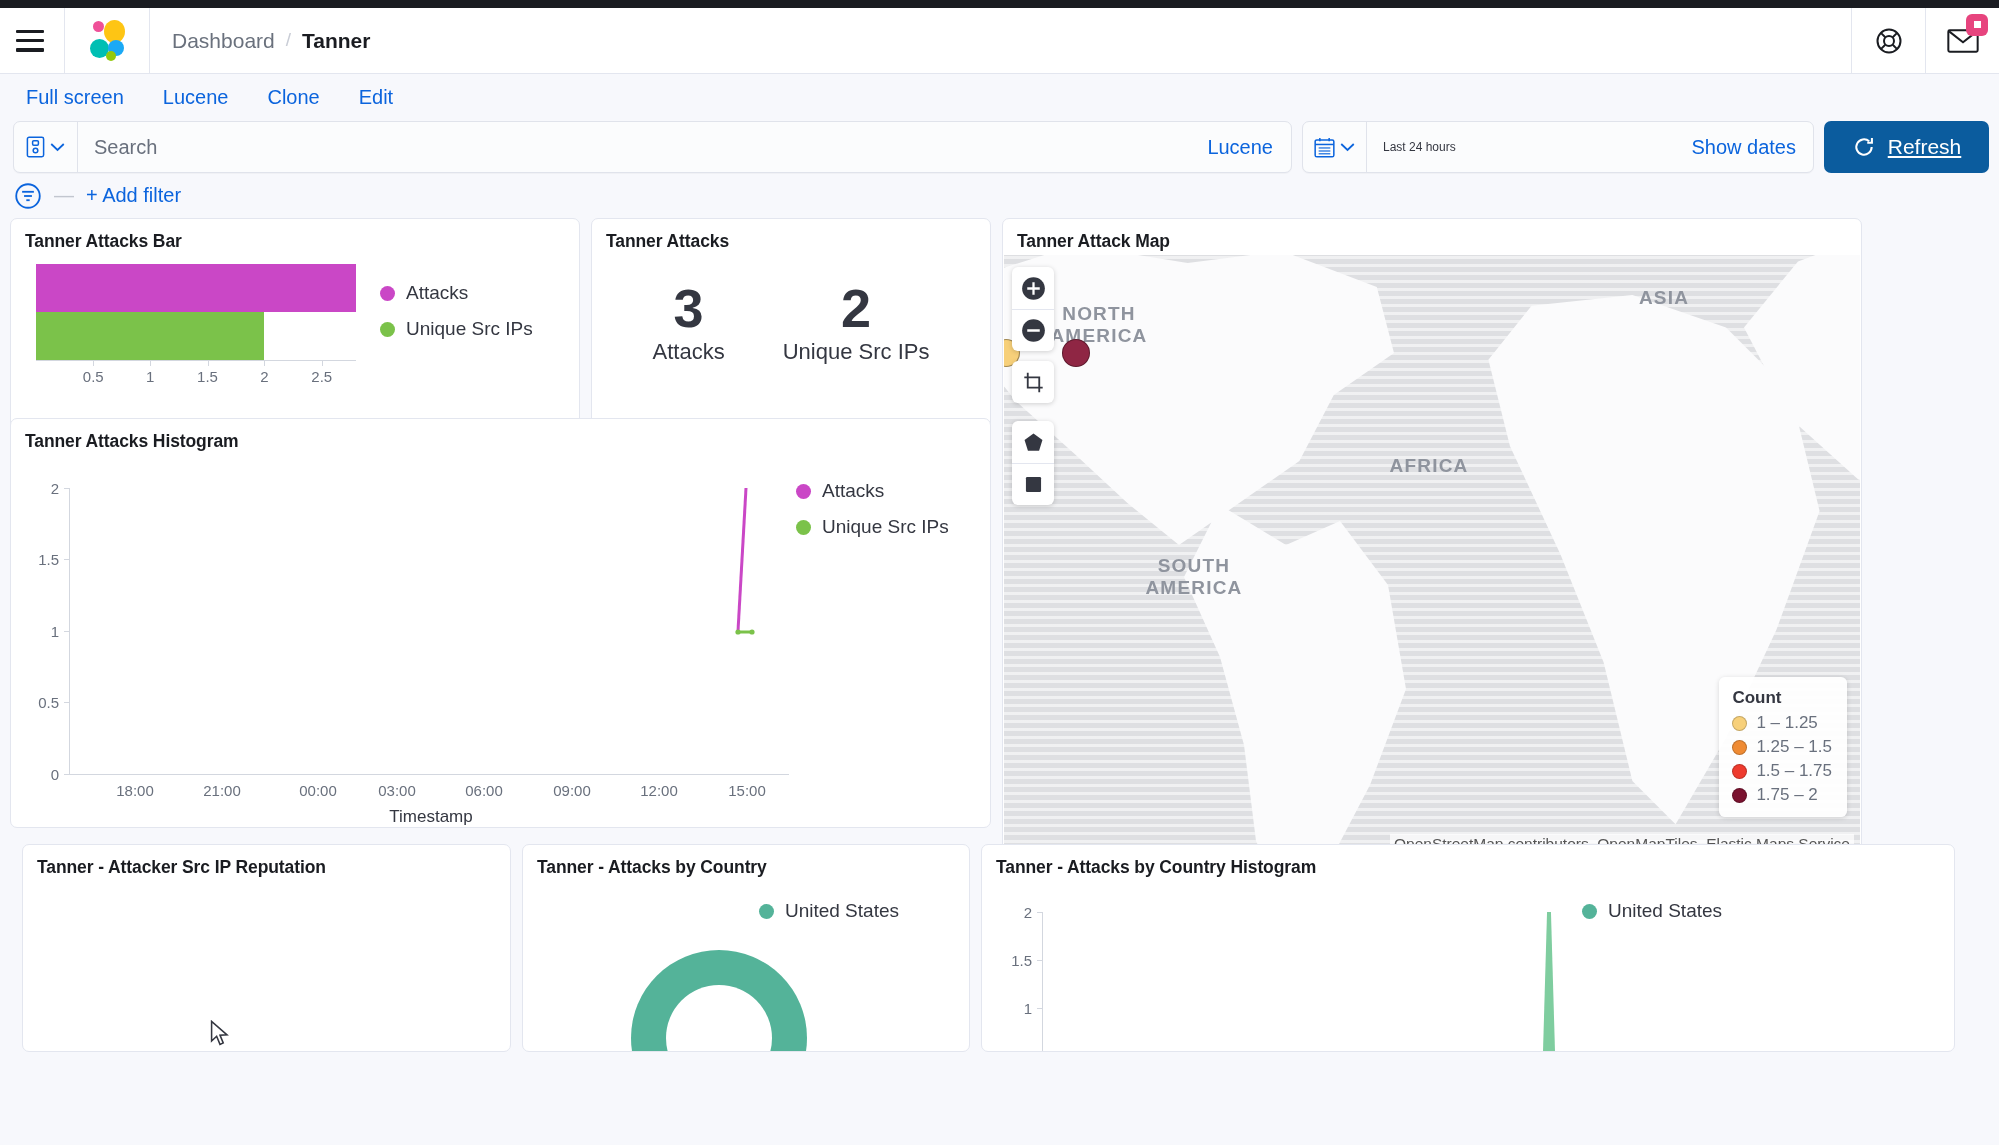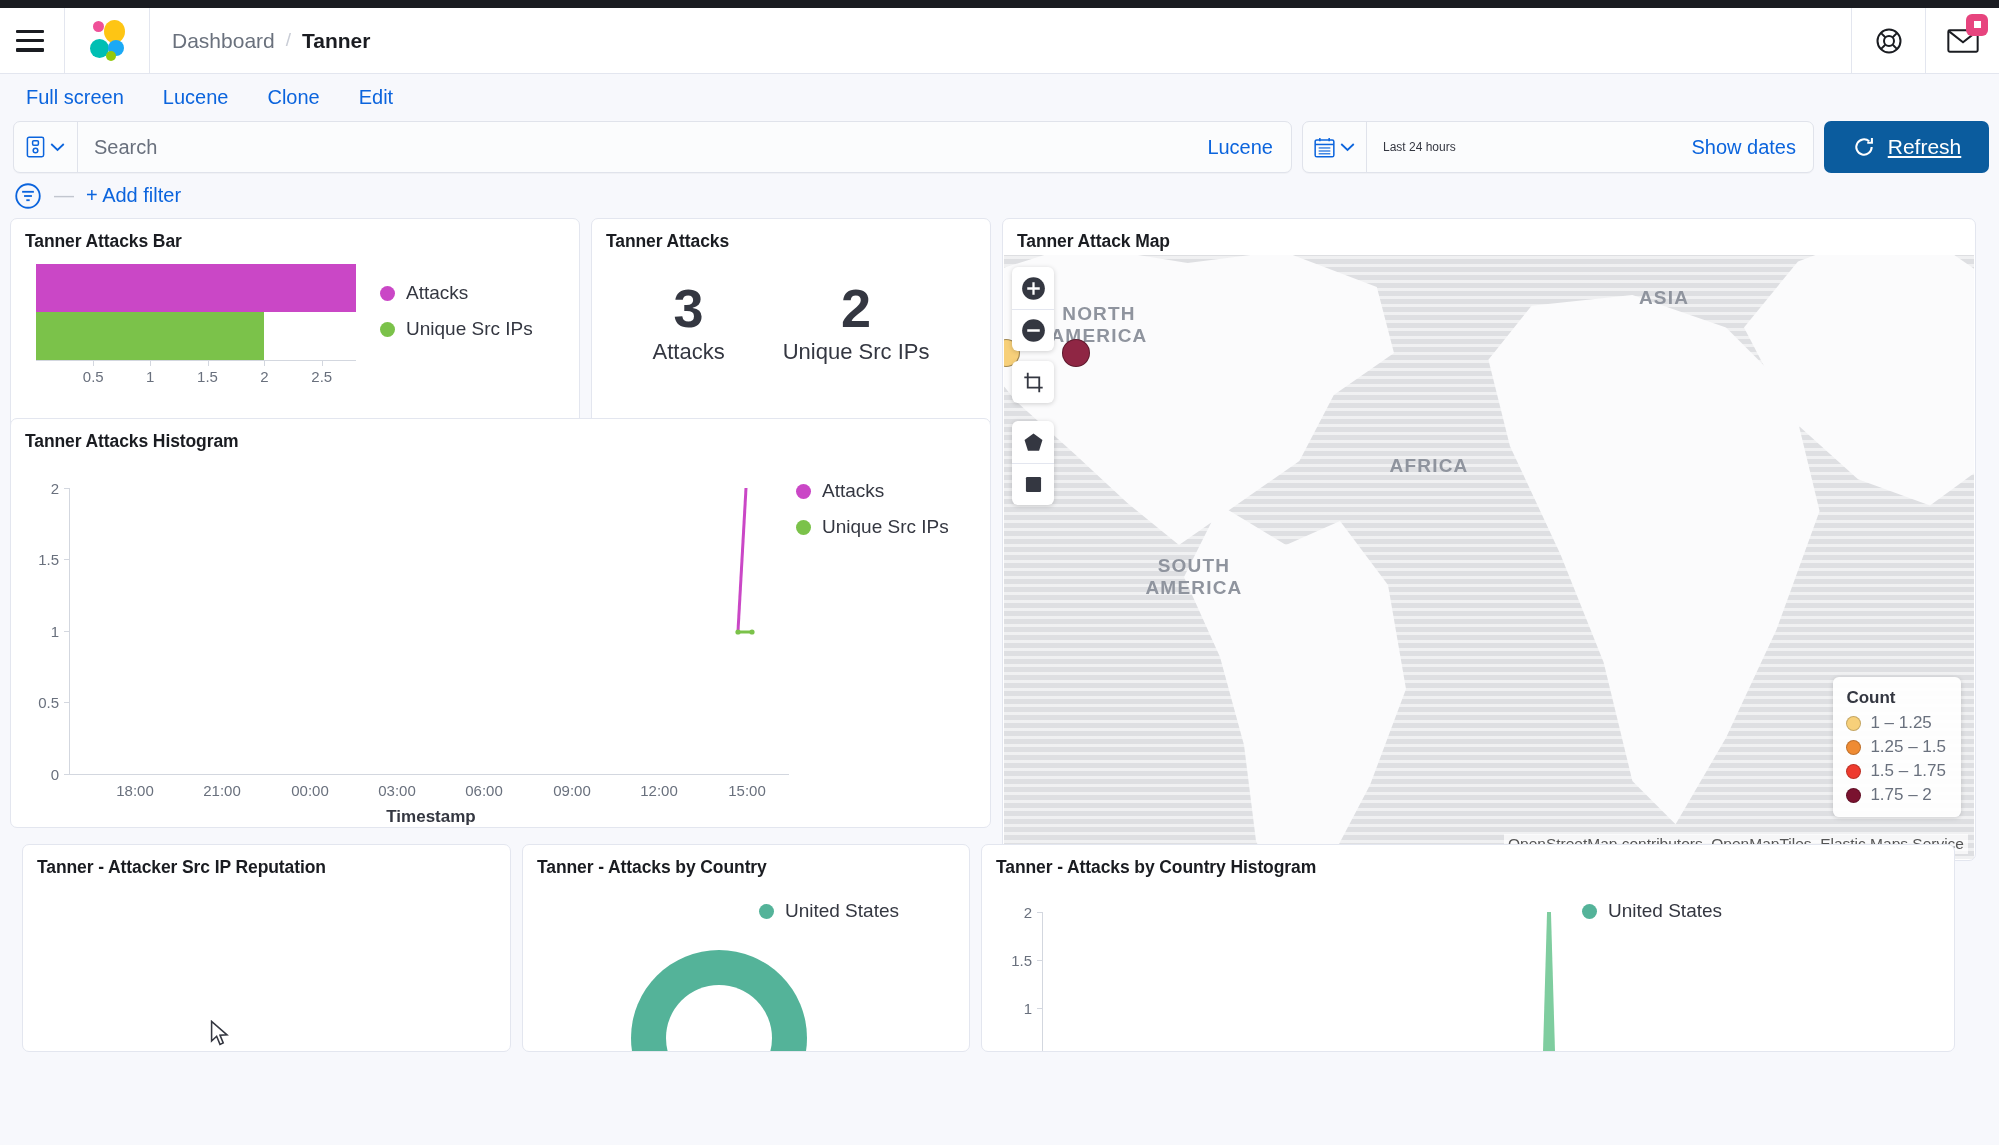--- a/index.html
+++ b/index.html
@@ -103,21 +103,21 @@
     position: relative; overflow: hidden;
   }
   .panel-title {
     font-size: 17.5px; font-weight: bold; color: #1a1c21;
     padding: 12px 0 0 14px; letter-spacing: -.1px;
   }
 
   
   #p-bar { width: 570px; height: 222px; }
   #p-metric { width: 400px; height: 222px; }
-  #p-map { width: 974px; height: 643px; }
+  #p-map { width: 860px; height: 643px; }
   #p-hist { width: 981px; height: 410px; }
   #p-rep { width: 489px; height: 208px; }
   #p-country { width: 448px; height: 208px; }
   #p-counthist { width: 974px; height: 208px; }
 
   
   .bar-area { display: flex; padding: 12px 0 0 0; }
   .bar-plot { width: 345px; position: relative; }
   .bar-track { padding-left: 25px; }
   .bar-row { height: 48px; }
@@ -145,21 +145,21 @@
   .hist-ylabel {
     position: absolute; font-size: 15px; color: #69707d; right: 0;
     transform: translateY(-50%); text-align: right; width: 40px;
   }
   .hist-axis-v { position: absolute; left: 58px; top: 36px; width: 1px; height: 286px; background: #d3d7df; }
   .hist-axis-h { position: absolute; left: 58px; top: 322px; height: 1px; width: 720px; background: #d3d7df; }
   .hist-ytick { position: absolute; left: 53px; width: 5px; height: 1px; background: #d3d7df; }
   .hist-xlabel { position: absolute; top: 330px; font-size: 15px; color: #69707d; transform: translateX(-50%); }
   .hist-xtitle {
     position: absolute; top: 355px; left: 420px; font-size: 17px;
-    font-weight: bold; color: #343741; transform: translateX(-50%);
+    font-weight: normal; color: #343741; transform: translateX(-50%);
   }
   .hist-legend { position: absolute; left: 785px; top: 28px; }
 
   
   .map-canvas {
     position: absolute; left: 1px; top: 36px; right: 1px; bottom: 1px;
     background: #e9eaec; overflow: hidden;
   }
   .map-ocean {
     position: absolute; inset: 0;
@@ -482,21 +482,21 @@
         <div class="hist-ylabel" style="top:107px; left:8px">1.5</div>
         <div class="hist-ytick" style="top:179px"></div>
         <div class="hist-ylabel" style="top:179px; left:8px">1</div>
         <div class="hist-ytick" style="top:250px"></div>
         <div class="hist-ylabel" style="top:250px; left:8px">0.5</div>
         <div class="hist-ytick" style="top:322px"></div>
         <div class="hist-ylabel" style="top:322px; left:8px">0</div>
 
         <div class="hist-xlabel" style="left:124px">18:00</div>
         <div class="hist-xlabel" style="left:211px">21:00</div>
-        <div class="hist-xlabel" style="left:299px">00:00</div>
+        <div class="hist-xlabel" style="left:307px">00:00</div>
         <div class="hist-xlabel" style="left:386px">03:00</div>
         <div class="hist-xlabel" style="left:473px">06:00</div>
         <div class="hist-xlabel" style="left:561px">09:00</div>
         <div class="hist-xlabel" style="left:648px">12:00</div>
         <div class="hist-xlabel" style="left:736px">15:00</div>
 
         <div class="hist-xtitle">Timestamp</div>
 
         <svg style="position:absolute; left:0; top:0; width:981px; height:360px; pointer-events:none;">
           <polyline points="735,36 727,179" fill="none" stroke="#ca47c6" stroke-width="3"></polyline>

